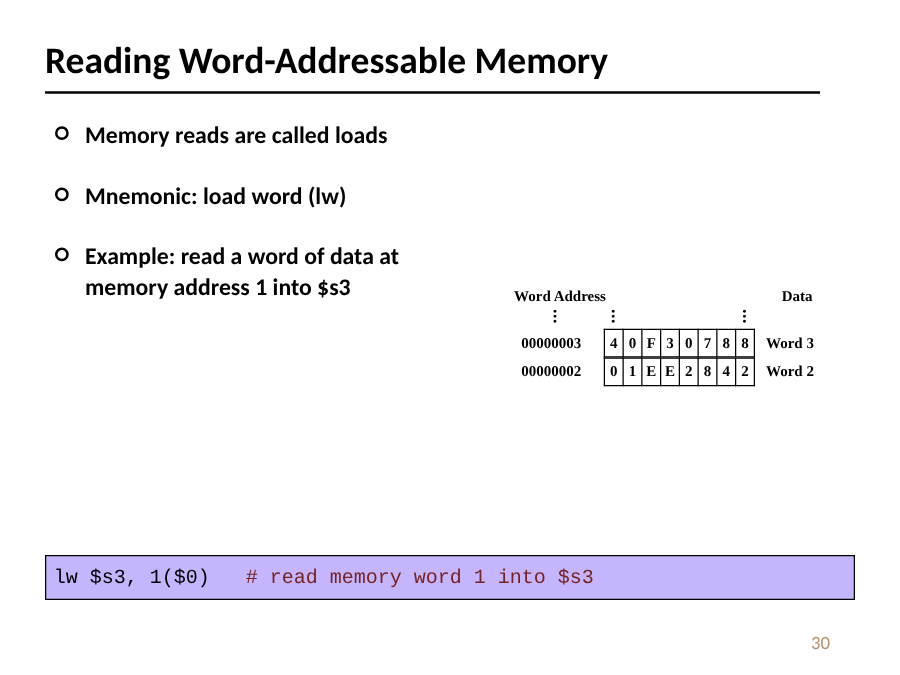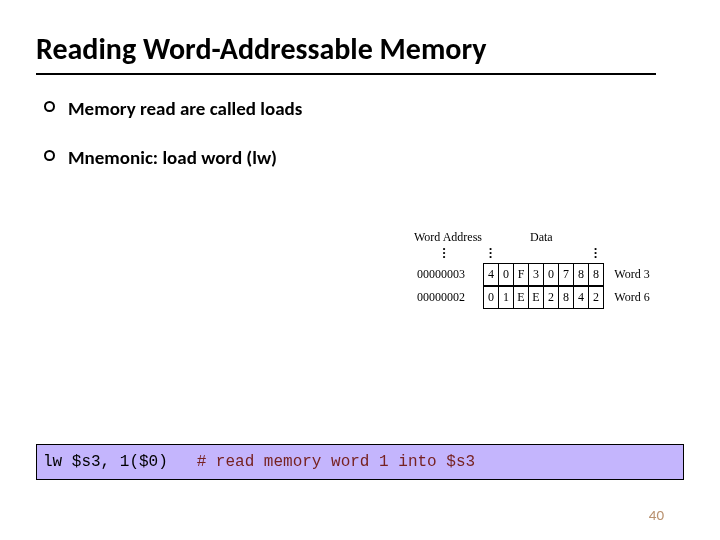--- a/index.html
+++ b/index.html
@@ -4,24 +4,24 @@
 <style>
   * { box-sizing: border-box; margin: 0; padding: 0; }
   html, body { width: 720px; height: 540px; background: #fff; font-family: Calibri, Arial, sans-serif; color: #000; }
   .slide { position: relative; width: 692px; height: 540px; padding: 30px 36px 20px 36px; }
   .title { font-size: 30px; font-weight: 700; margin-bottom: 6px; }
   .underline { border-bottom: 2px solid #000; width: 100%; margin-bottom: 22px; }
   .bullets { list-style: none; padding-left: 8px; }
   .bullets li { position: relative; padding-left: 24px; font-size: 19px; font-weight: 700; margin-bottom: 24px; line-height: 1.3; }
   .bullets li .b { position: absolute; left: 0; top: 4px; width: 11px; height: 11px; border: 2px solid #000; border-radius: 50%; }
   .bullets li .sub { display: block; font-weight: 700; }
-  .diagram { position: absolute; right: 38px; top: 230px; font-family: "Times New Roman", serif; font-size: 11px; }
+  .diagram { position: absolute; right: 38px; top: 230px; font-family: "Times New Roman", serif; font-size: 11px; font-weight: bold; }
   .diagram .labels { display: flex; justify-content: space-between; padding: 0 4px 2px 4px; font-size: 12px; }
   .diagram .labels .wa { width: 78px; text-align: center; }
-  .diagram .labels .da { width: 120px; text-align: left; }
+  .diagram .labels .da { width: 120px; text-align: right; }
   .diagram .dots { width: 78px; text-align: center; line-height: 4px; letter-spacing: 0; font-size: 9px; padding-bottom: 4px; }
   .diagram .dotcells { display: flex; }
   .diagram .dotcells div { width: 15px; text-align: center; line-height: 4px; font-size: 9px; padding-bottom: 4px; }
   .memtbl { border-collapse: collapse; }
   .memtbl td { border: 1px solid #000; padding: 3px 0; text-align: center; width: 15px; font-size: 12px; font-family: "Times New Roman", serif; }
   .row { display: flex; align-items: center; }
   .addr { width: 78px; text-align: center; font-size: 12px; padding-right: 6px; }
   .wordlabel { width: 50px; text-align: center; font-size: 12px; padding-left: 6px; }
   .codebox { position: absolute; left: 36px; bottom: 60px; width: 648px; border: 1px solid #000; background: #c4b5fd; padding: 8px 6px; font-family: "Courier New", monospace; font-size: 16px; }
   .code-inst { color: #000; }
@@ -32,25 +32,30 @@
 <body>
 
 <div class="slide">
 
   <div class="title">Reading Word-Addressable Memory</div>
   <div class="underline"></div>
 
   <ul class="bullets">
     <li>
       <span class="b"></span>
-      <span class="sub">Memory read are called loads</span>
+      <span class="sub">Memory reads are called loads</span>
     </li>
     <li>
       <span class="b"></span>
       <span class="sub">Mnemonic: load word (lw)</span>
+    </li>
+    <li>
+      <span class="b"></span>
+      <span class="sub">Example: read a word of data at</span>
+      <span class="sub">memory address 1 into $s3</span>
     </li>
   </ul>
 
   <div class="diagram">
     <div class="labels">
       <div class="wa">Word Address</div>
       <div class="da">Data</div>
     </div>
     <div class="row">
       <div class="dots">•<br>•<br>•</div>
@@ -95,25 +100,25 @@
         <td>1</td>
         <td>E</td>
         <td>E</td>
         <td>2</td>
         <td>8</td>
         <td>4</td>
         <td>2</td>
       </tr>
           </tbody>
         </table>
-      <div class="wordlabel">Word 6</div>
+      <div class="wordlabel">Word 2</div>
     </div>
 
 
   </div>
 
   <div class="codebox">
     <span class="code-inst">lw $s3, 1($0)</span>&nbsp;&nbsp;
     <span class="code-cmt"># read memory word 1 into $s3</span>
   </div>
 
-  <div class="pagenum">40</div>
+  <div class="pagenum">30</div>
 </div>
 
 </body></html>

